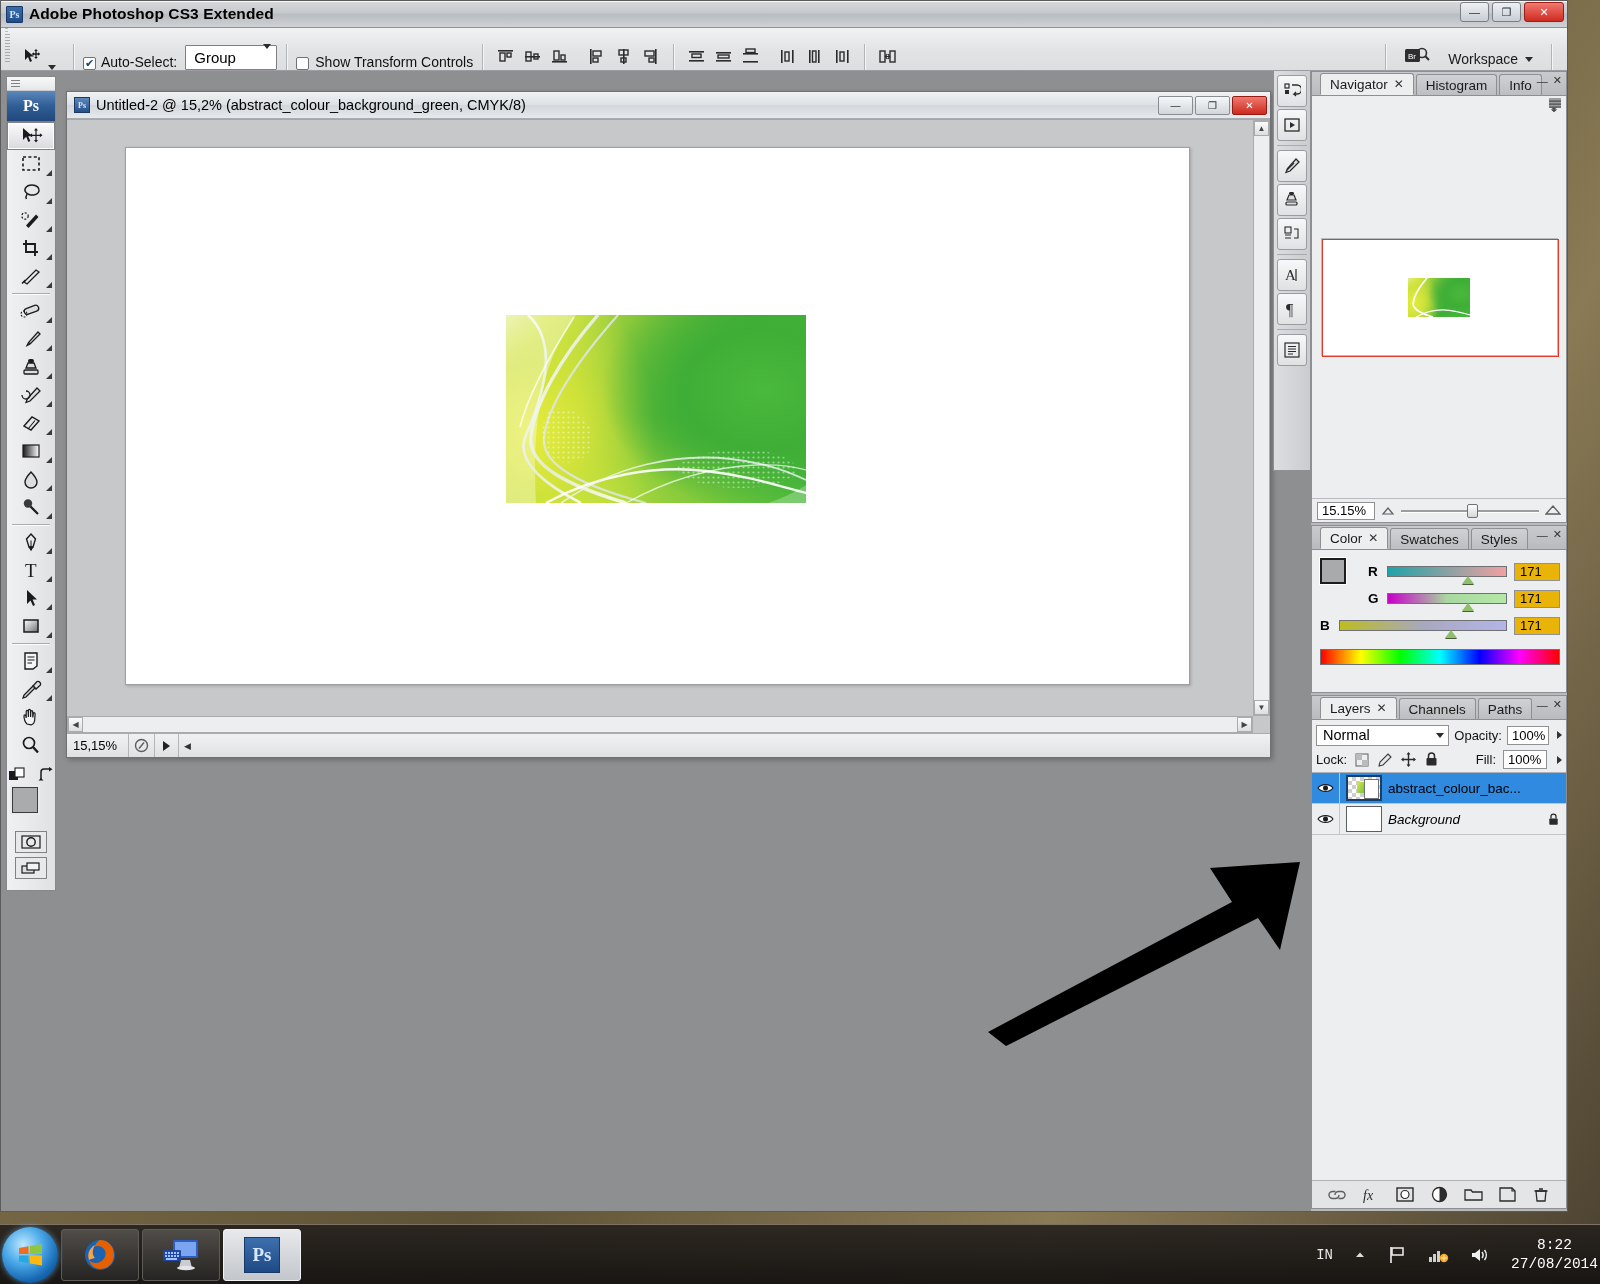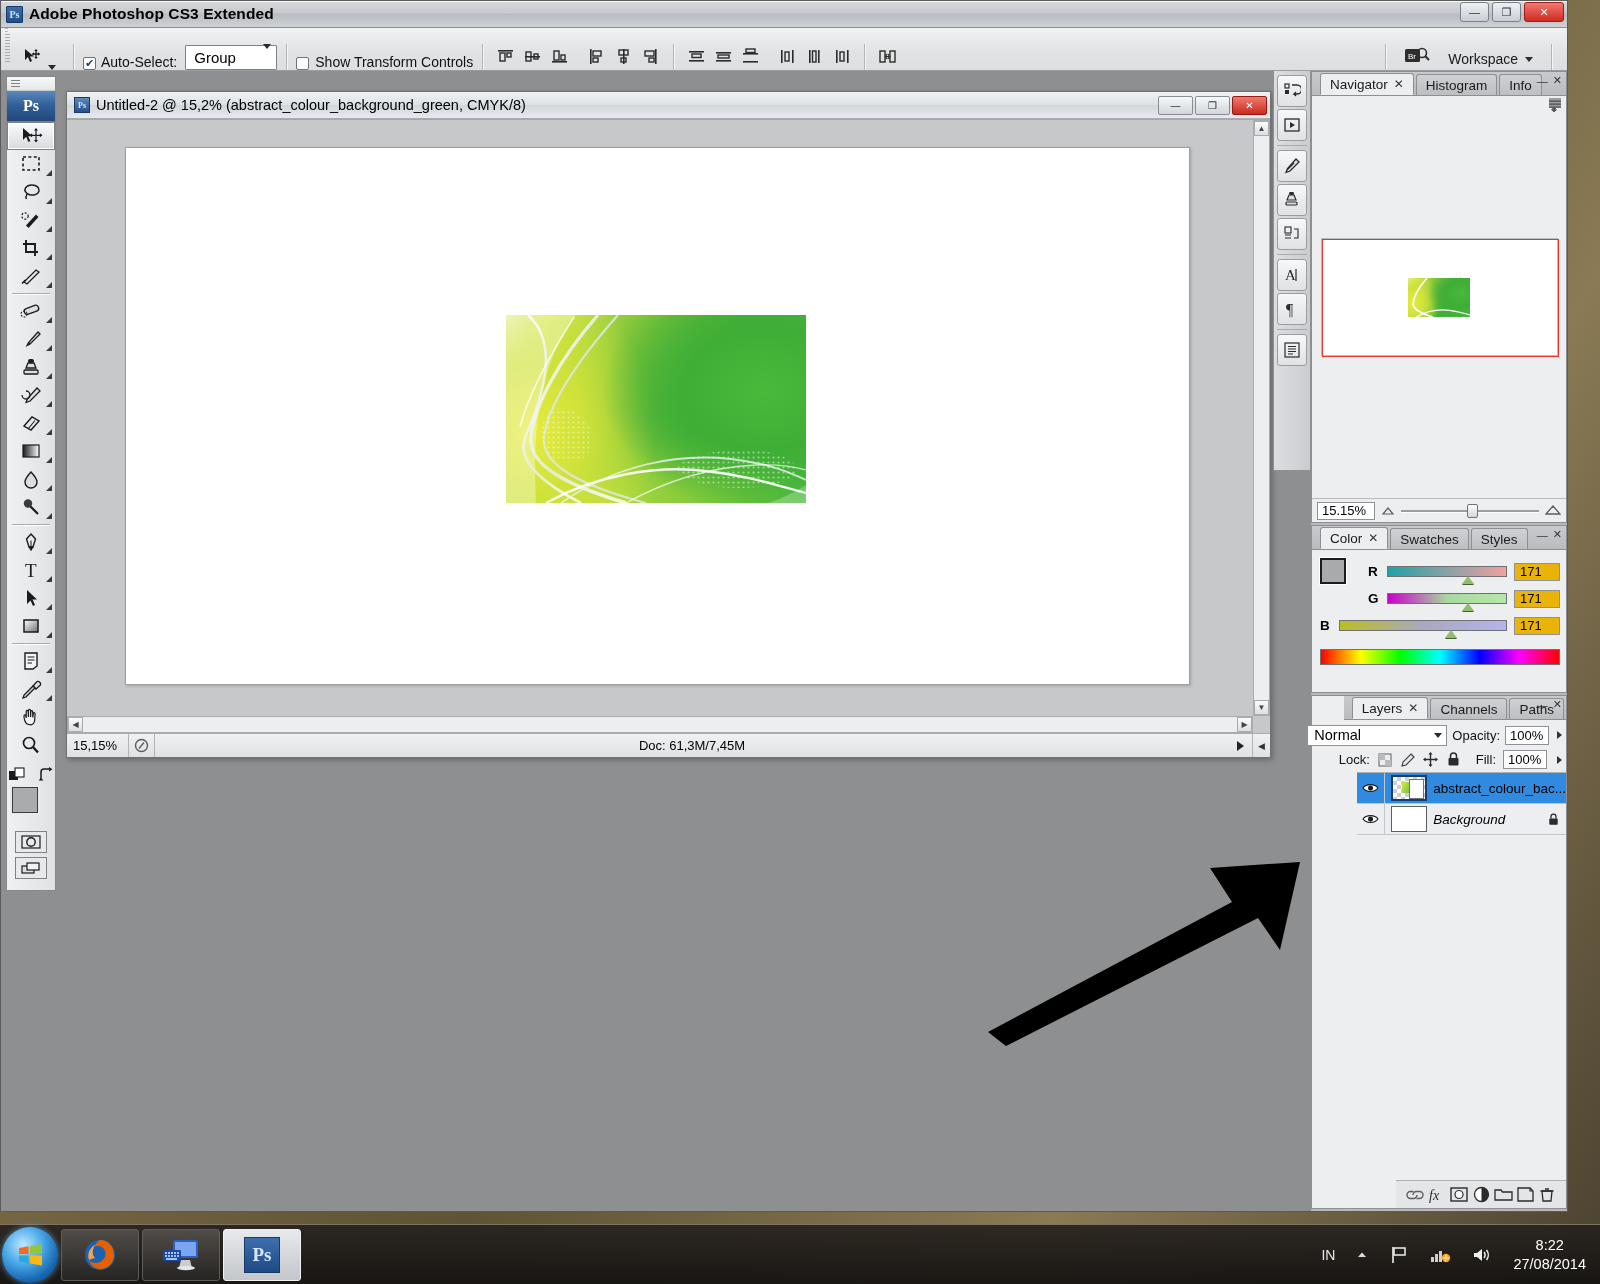--- a/index.html
+++ b/index.html
@@ -317,21 +317,21 @@
   .ramp{flex:1;height:11px;border:1px solid #6f7174;position:relative;}
   .ramp .knob{position:absolute;left:63%;top:9px;width:0;height:0;
     border-left:6px solid transparent;border-right:6px solid transparent;border-bottom:8px solid #8fbf6a;
     filter:drop-shadow(0 1px 0 #4a5c3d);}
   .val-box{width:46px;height:18px;border:1px solid #8f9194;background:#eab308;font-size:13px;
     display:flex;align-items:center;justify-content:flex-start;padding-left:5px;color:#000;}
   #spectrum{height:16px;margin:6px 6px 0 8px;border:1px solid #6f7174;
     background:linear-gradient(to right,#ff0000,#ffff00,#00ff00,#00ffff,#0000ff,#ff00ff,#ff0000);}
 
   
-  #layers-panel{ flex:1; display:flex;flex-direction:column;align-items:flex-end;}
+  #layers-panel{ flex:1; display:flex;flex-direction:column;}
   .layers-row1{height:27px;display:flex;align-items:center;gap:5px;padding:3px 4px 0 4px;}
   .blend-select{width:140px;height:21px;border:1px solid #8f9194;background:#fff;
     display:flex;align-items:center;justify-content:space-between;padding:0 4px 0 6px;font-size:14.5px;color:#000;}
   .small-lab{font-size:13px;color:#111;}
   .pct-box{width:44px;height:19px;border:1px solid #8f9194;background:#fff;
     display:flex;align-items:center;padding-left:4px;font-size:13px;color:#000;}
   .tri-right{width:0;height:0;border-top:4px solid transparent;border-bottom:4px solid transparent;
     border-left:5px solid #333;margin-left:3px;}
   .layers-row2{height:25px;display:flex;align-items:center;gap:7px;padding:0 4px;}
   .lock-ico{width:16px;height:16px;display:flex;align-items:center;justify-content:center;}
@@ -373,21 +373,21 @@
   }
   .tb-item{
     width:78px;height:52px;margin-left:3px;border:1px solid #5e5c58;border-radius:3px;
     display:flex;align-items:center;justify-content:center;
     background:linear-gradient(to bottom,rgba(150,150,150,.35),rgba(60,60,60,.35));
   }
   .tb-item.active{
     background:linear-gradient(to bottom,#e7e9ec,#c3c6ca);
     border-color:#f0f2f4;
   }
-  #tray{margin-left:auto;display:flex;align-items:center;gap:20px;padding-right:14px;color:#fff;}
+  #tray{margin-left:auto;display:flex;align-items:center;gap:20px;padding-right:2px;color:#fff;font-family:Liberation Mono, monospace;}
   #tray .tr-txt{font-size:14px;color:#e8e8e8;}
   #clock{display:flex;flex-direction:column;align-items:center;color:#fff;font-size:14.5px;line-height:1.25;}
 </style>
 </head>
 <body>
 
 <div id="desktop-wallpaper"></div>
 
 <div id="app-window">
 
@@ -830,21 +830,20 @@
       </div>
 
       <div id="doc-statusbar">
         <div class="sb-zoom">15,15%</div>
         <div class="sb-ico">
           <svg width="15" height="15" viewBox="0 0 15 15">
             <circle cx="7.5" cy="7.5" r="6" fill="none" stroke="#5c5e60" stroke-width="1.4"></circle>
             <path d="M5,10.5 L10,4.5" stroke="#5c5e60" stroke-width="1.4"></path>
           </svg>
         </div>
-        <div class="sb-doc">Doc: 61,3M/7,45M</div>
         <div class="sb-tri"></div>
         <div style="width:18px;border-left:1px solid #b3b5b7;height:100%;display:flex;align-items:center;justify-content:center;">
           <span style="font-size:9px;color:#333;">◀</span>
         </div>
       </div>
     </div>
 
     <div id="dock-rail">
       <div class="rail-btn">
         <svg width="18" height="18" viewBox="0 0 18 18">

